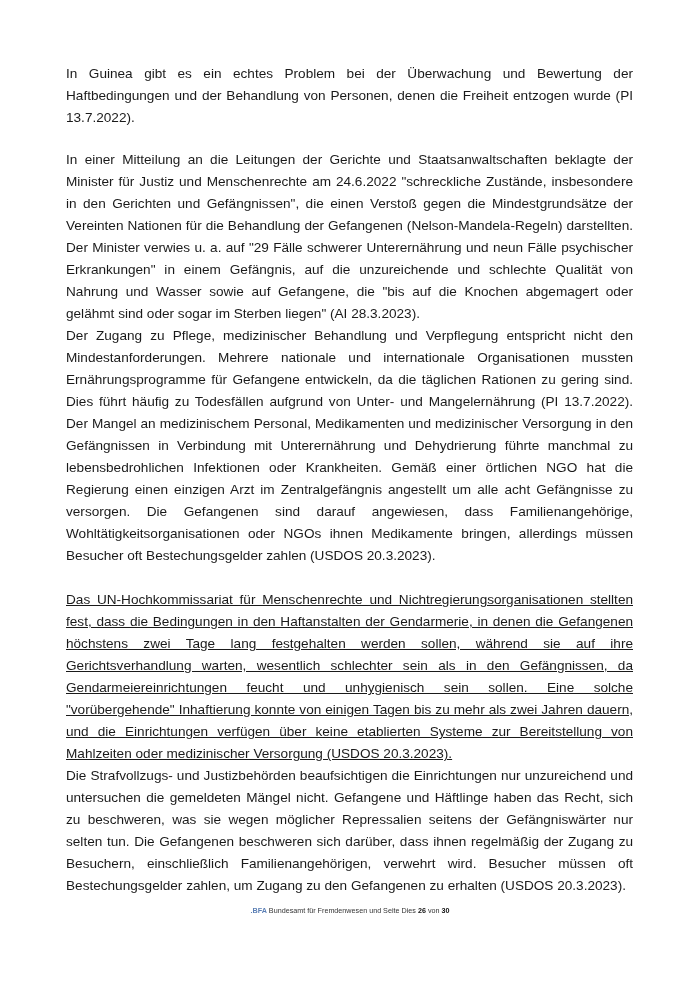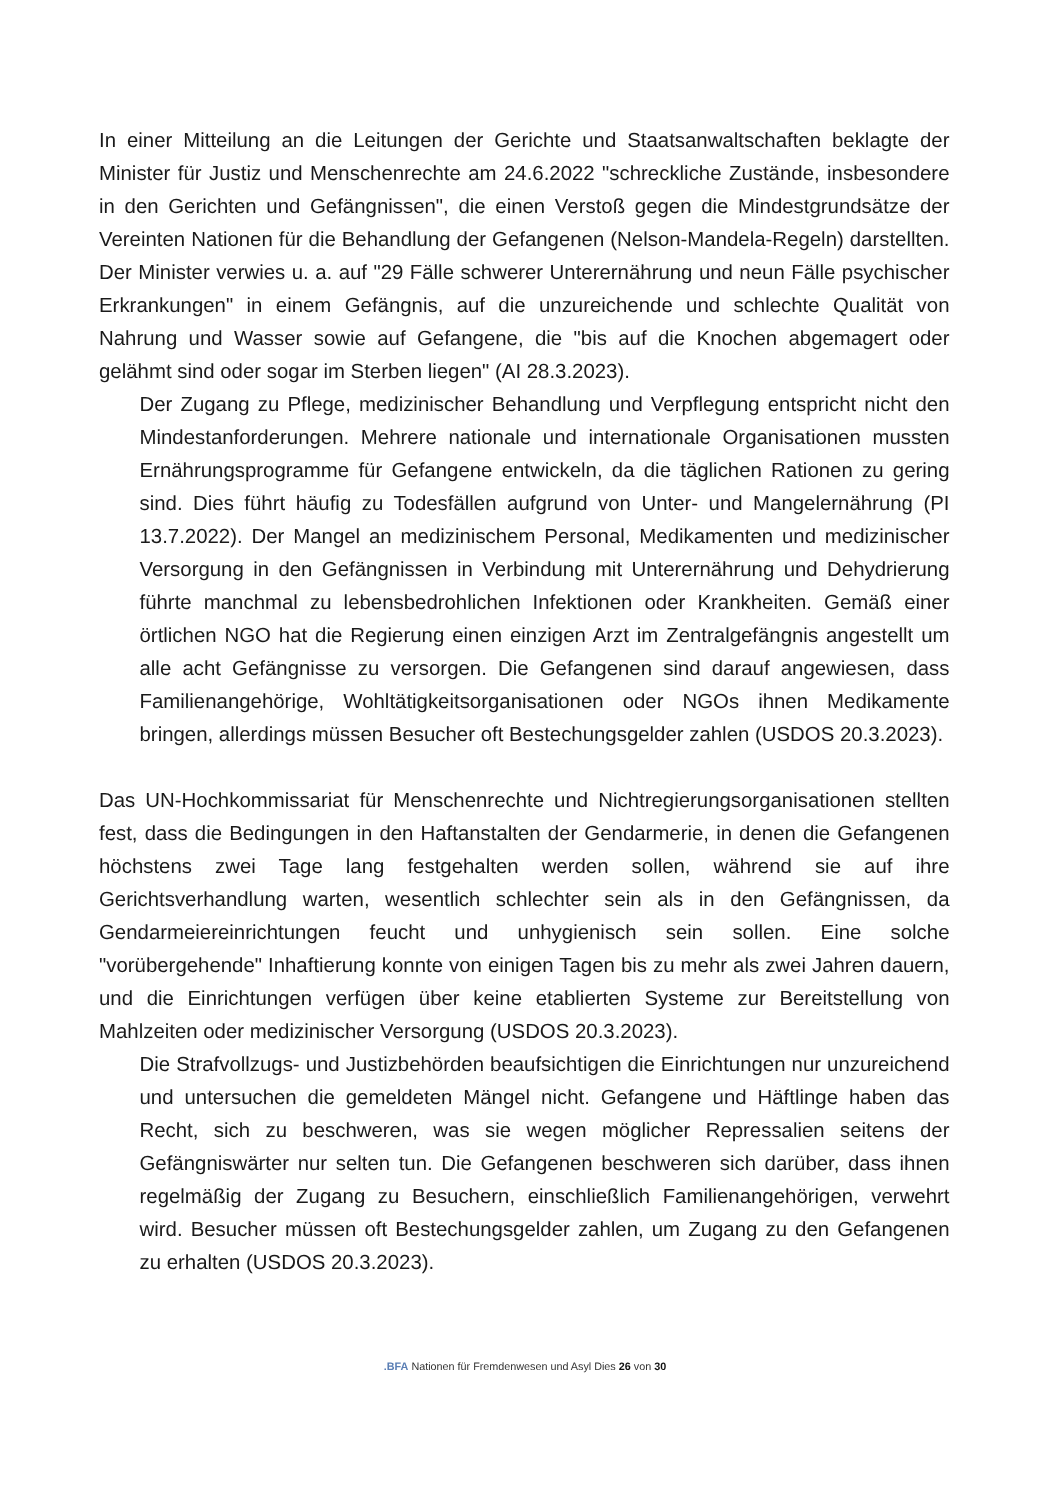--- a/index.html
+++ b/index.html
@@ -21,45 +21,46 @@
       top: 63px;
       width: 567px;
     }
     .para {
       margin: 0;
       font-size: 13.6px;
       line-height: 22px;
       text-align: justify;
     }
     .gap-small { margin-top: 20px; }
-    .gap-none { margin-top: 0; margin-left: 27px; }
-    .gap-empty { margin-top: 22px; }
+    .gap-none { margin-top: 0; }
+    .gap-empty { margin-top: 22px; text-decoration: underline; }
     .footer {
       position: absolute;
       top: 906px;
       left: 0;
       width: 700px;
       text-align: center;
       font-size: 7.2px;
       color: #333333;
       font-family: "Liberation Sans", sans-serif;
     }
     .footer .brand { color: #5b7fb5; font-weight: bold; }
     .footer b { font-weight: bold; color: #111; text-align: center; }
   </style>
 </head>
 <body>
 
 <div class="page">
+  <p class="para">In Guinea gibt es ein echtes Problem bei der Überwachung und Bewertung der Haftbedingungen und der Behandlung von Personen, denen die Freiheit entzogen wurde (PI 13.7.2022).</p>
   <p class="para gap-small">In einer Mitteilung an die Leitungen der Gerichte und Staatsanwaltschaften beklagte der Minister für Justiz und Menschenrechte am 24.6.2022 "schreckliche Zustände, insbesondere in den Gerichten und Gefängnissen", die einen Verstoß gegen die Mindestgrundsätze der Vereinten Nationen für die Behandlung der Gefangenen (Nelson-Mandela-Regeln) darstellten. Der Minister verwies u. a. auf "29 Fälle schwerer Unterernährung und neun Fälle psychischer Erkrankungen" in einem Gefängnis, auf die unzureichende und schlechte Qualität von Nahrung und Wasser sowie auf Gefangene, die "bis auf die Knochen abgemagert oder gelähmt sind oder sogar im Sterben liegen" (AI 28.3.2023).</p>
   <p class="para gap-none">Der Zugang zu Pflege, medizinischer Behandlung und Verpflegung entspricht nicht den Mindestanforderungen. Mehrere nationale und internationale Organisationen mussten Ernährungsprogramme für Gefangene entwickeln, da die täglichen Rationen zu gering sind. Dies führt häufig zu Todesfällen aufgrund von Unter- und Mangelernährung (PI 13.7.2022). Der Mangel an medizinischem Personal, Medikamenten und medizinischer Versorgung in den Gefängnissen in Verbindung mit Unterernährung und Dehydrierung führte manchmal zu lebensbedrohlichen Infektionen oder Krankheiten. Gemäß einer örtlichen NGO hat die Regierung einen einzigen Arzt im Zentralgefängnis angestellt um alle acht Gefängnisse zu versorgen. Die Gefangenen sind darauf angewiesen, dass Familienangehörige, Wohltätigkeitsorganisationen oder NGOs ihnen Medikamente bringen, allerdings müssen Besucher oft Bestechungsgelder zahlen (USDOS 20.3.2023).</p>
   <p class="para gap-empty">Das UN-Hochkommissariat für Menschenrechte und Nichtregierungsorganisationen stellten fest, dass die Bedingungen in den Haftanstalten der Gendarmerie, in denen die Gefangenen höchstens zwei Tage lang festgehalten werden sollen, während sie auf ihre Gerichtsverhandlung warten, wesentlich schlechter sein als in den Gefängnissen, da Gendarmeiereinrichtungen feucht und unhygienisch sein sollen. Eine solche "vorübergehende" Inhaftierung konnte von einigen Tagen bis zu mehr als zwei Jahren dauern, und die Einrichtungen verfügen über keine etablierten Systeme zur Bereitstellung von Mahlzeiten oder medizinischer Versorgung (USDOS 20.3.2023).</p>
   <p class="para gap-none">Die Strafvollzugs- und Justizbehörden beaufsichtigen die Einrichtungen nur unzureichend und untersuchen die gemeldeten Mängel nicht. Gefangene und Häftlinge haben das Recht, sich zu beschweren, was sie wegen möglicher Repressalien seitens der Gefängniswärter nur selten tun. Die Gefangenen beschweren sich darüber, dass ihnen regelmäßig der Zugang zu Besuchern, einschließlich Familienangehörigen, verwehrt wird. Besucher müssen oft Bestechungsgelder zahlen, um Zugang zu den Gefangenen zu erhalten (USDOS 20.3.2023).</p>
 </div>
 
 <div class="footer">
   <span class="brand">.BFA</span>
-  <span>Nationen für Fremdenwesen und Asyl</span>
+  <span>Bundesamt für Fremdenwesen und Seite</span>
   <span>Dies</span>
   <b>26</b>
   <span>von</span>
   <b>30</b>
 </div>
 
 </body></html>

